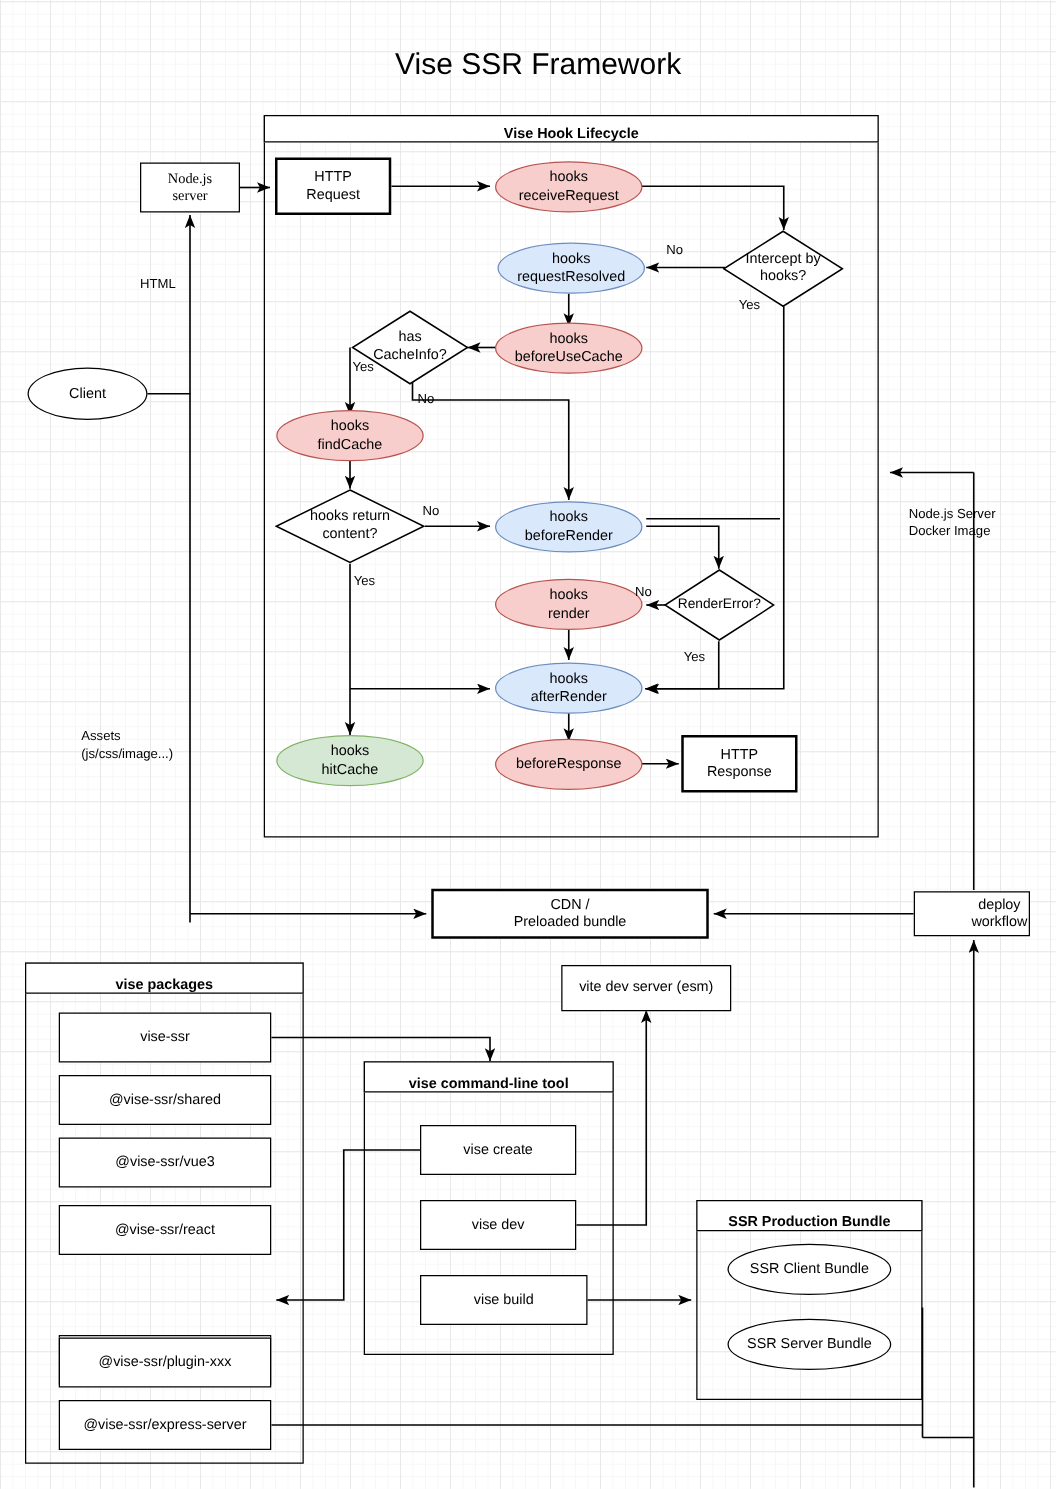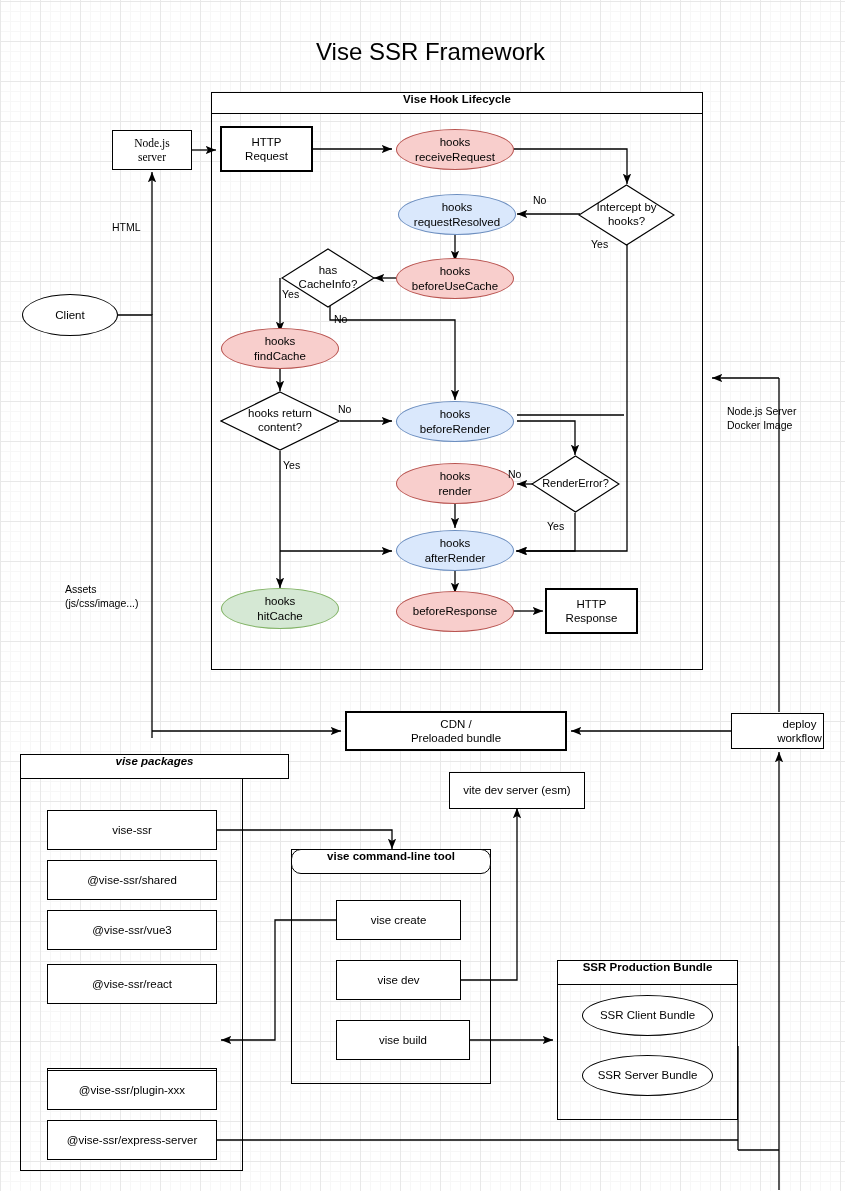--- a/index.html
+++ b/index.html
@@ -22,21 +22,21 @@
     z-index:0;
   }
   #svglayer{position:absolute;left:0;top:0;width:845px;height:1191px;z-index:1;}
   .node{position:absolute;z-index:2;display:flex;align-items:center;justify-content:center;text-align:center;box-sizing:border-box;}
   .title{
     font-size:24px;color:#000;letter-spacing:0px;
   }
   .boxp{background:#fff;border:1px solid #000;font-size:11.5px;color:#000;line-height:1.25;}
   .boxp.thick{border:2px solid #000;}
   .container{background:transparent;border:1px solid #000;}
-  .chdr{position:absolute;z-index:2;display:flex;align-items:flex-start;justify-content:center;
+  .chdr{position:absolute;z-index:2;display:flex;align-items:flex-end;justify-content:center;
         font-size:11.5px;font-weight:bold;color:#000;border:1px solid #000;border-bottom:1px solid #000;background:#fff;box-sizing:border-box;}
   .ell{border-radius:50%;font-size:11.5px;line-height:1.25;color:#000;}
   .ell.pink{background:#f8cecc;border:1px solid #b85450;}
   .ell.blue{background:#dae8fc;border:1px solid #6c8ebf;}
   .ell.green{background:#d5e8d4;border:1px solid #82b366;}
   .ell.plain{background:#fff;border:1px solid #000;}
   .diam{font-size:11.5px;line-height:1.2;color:#000;background:transparent;}
   .lbl{position:absolute;z-index:3;font-size:10.5px;color:#000;line-height:1.2;text-align:left;background:transparent;}
 </style>
 </head>
@@ -246,21 +246,21 @@
 <div class="node boxp" style="left:731px;top:713px;width:93px;height:36px;padding-left:44px;">
   <span>deploy workflow</span>
 </div>
 
 <div class="node boxp thick" style="left:345px;top:711px;width:222px;height:40px;">
   <span style="white-space:pre-line">CDN /
 Preloaded bundle</span>
 </div>
 
 <div class="node container" style="left:20px;top:770px;width:223px;height:401px;"></div>
-<div class="chdr" style="left:20px;top:754px;width:269px;height:25px;font-style:italic;">
+<div class="chdr" style="left:20px;top:770px;width:223px;height:25px;">
   <span>vise packages</span>
 </div>
 <div class="node boxp" style="left:47px;top:810px;width:170px;height:40px;">
     <span>vise-ssr</span>
   </div>
 <div class="node boxp" style="left:47px;top:860px;width:170px;height:40px;">
     <span>@vise-ssr/shared</span>
   </div>
 <div class="node boxp" style="left:47px;top:910px;width:170px;height:40px;">
     <span>@vise-ssr/vue3</span>
@@ -272,21 +272,21 @@
     <span>@vise-ssr/app-xxx</span>
   </div>
 <div class="node boxp" style="left:47px;top:1070px;width:170px;height:40px;">
     <span>@vise-ssr/plugin-xxx</span>
   </div>
 <div class="node boxp" style="left:47px;top:1120px;width:170px;height:40px;">
     <span>@vise-ssr/express-server</span>
   </div>
 
 <div class="node container" style="left:291px;top:849px;width:200px;height:235px;"></div>
-<div class="chdr" style="left:291px;top:849px;width:200px;height:25px;border-radius:10px;">
+<div class="chdr" style="left:291px;top:849px;width:200px;height:25px;">
   <span>vise command-line tool</span>
 </div>
 <div class="node boxp" style="left:336px;top:900px;width:125px;height:40px;">
     <span>vise create</span>
   </div>
 <div class="node boxp" style="left:336px;top:960px;width:125px;height:40px;">
     <span>vise dev</span>
   </div>
 <div class="node boxp" style="left:336px;top:1020px;width:134px;height:40px;">
     <span>vise build</span>

